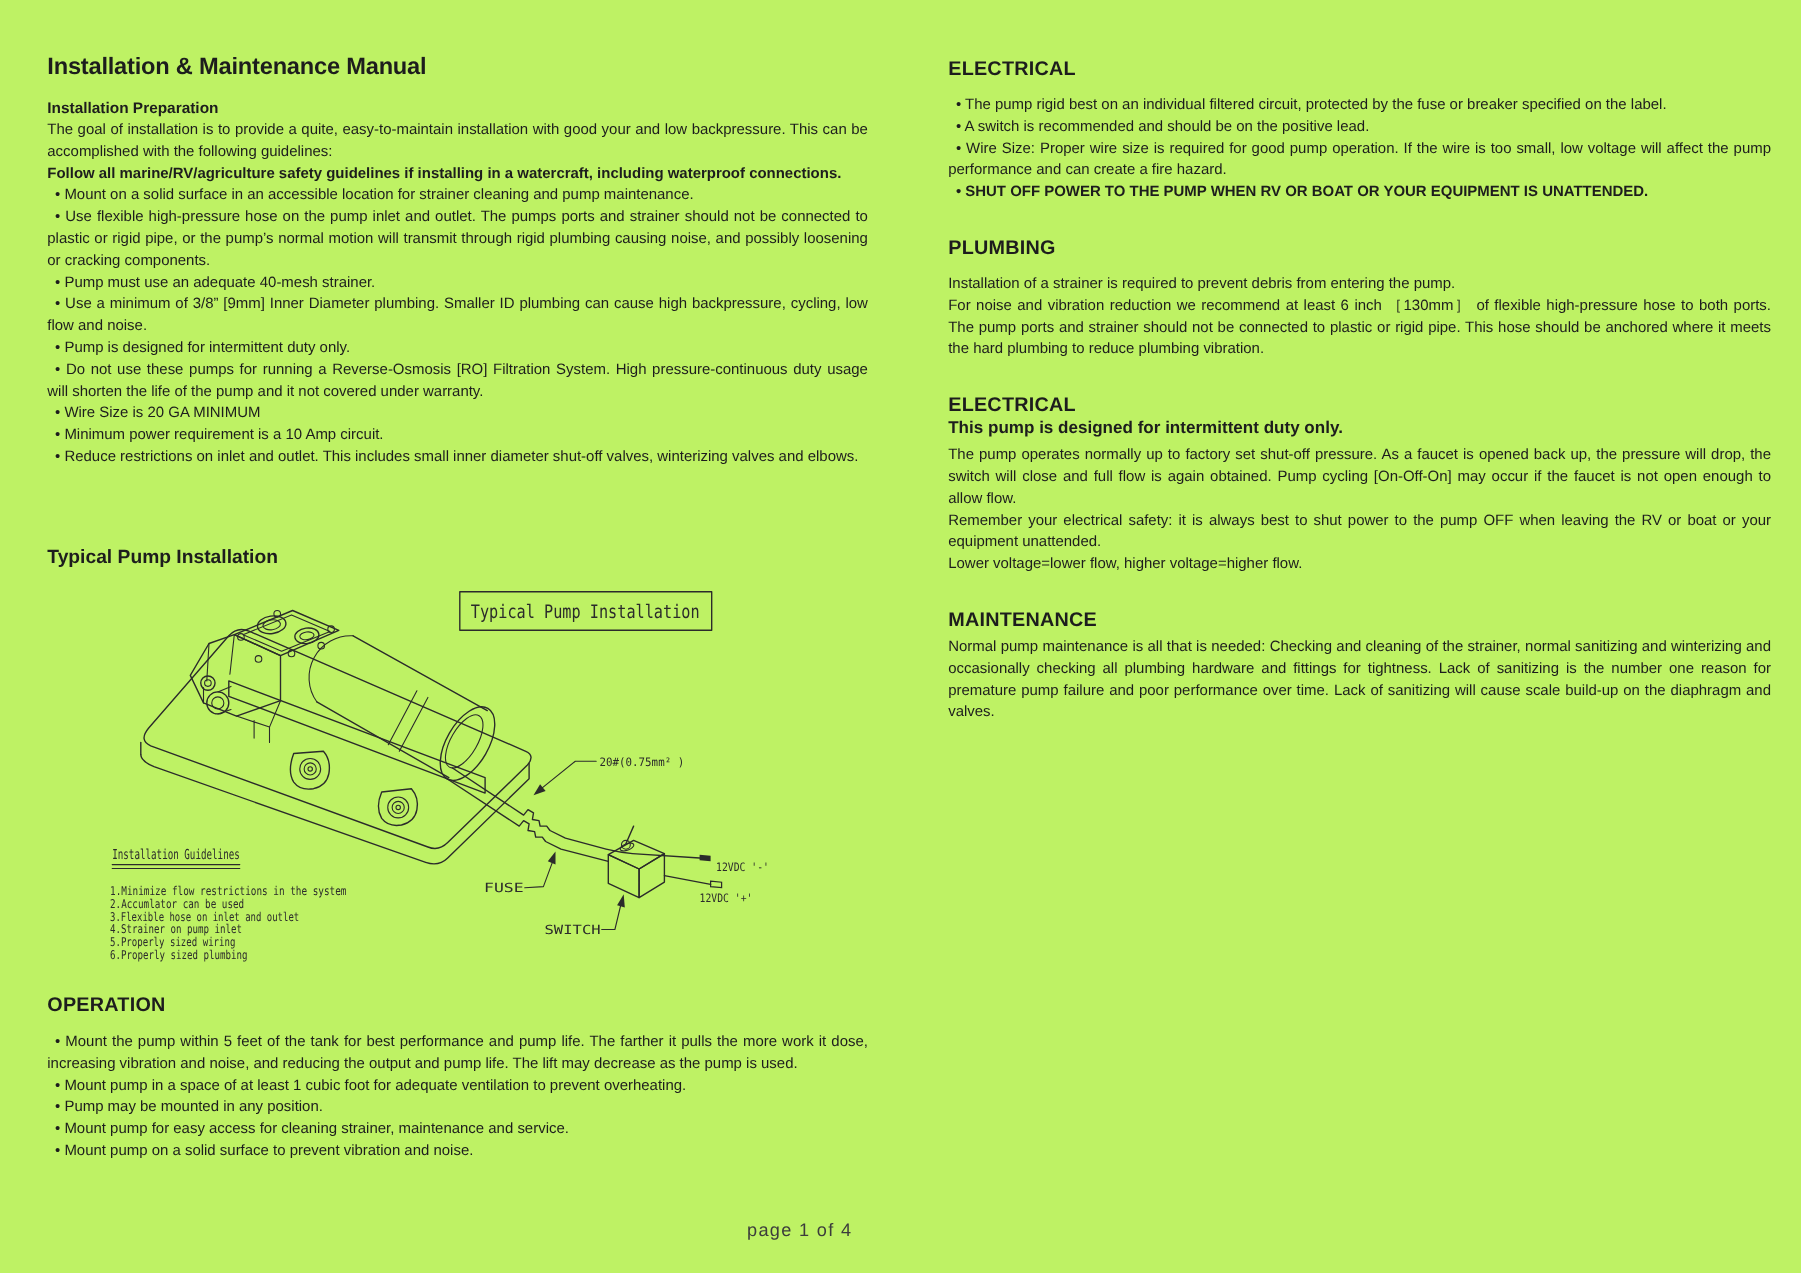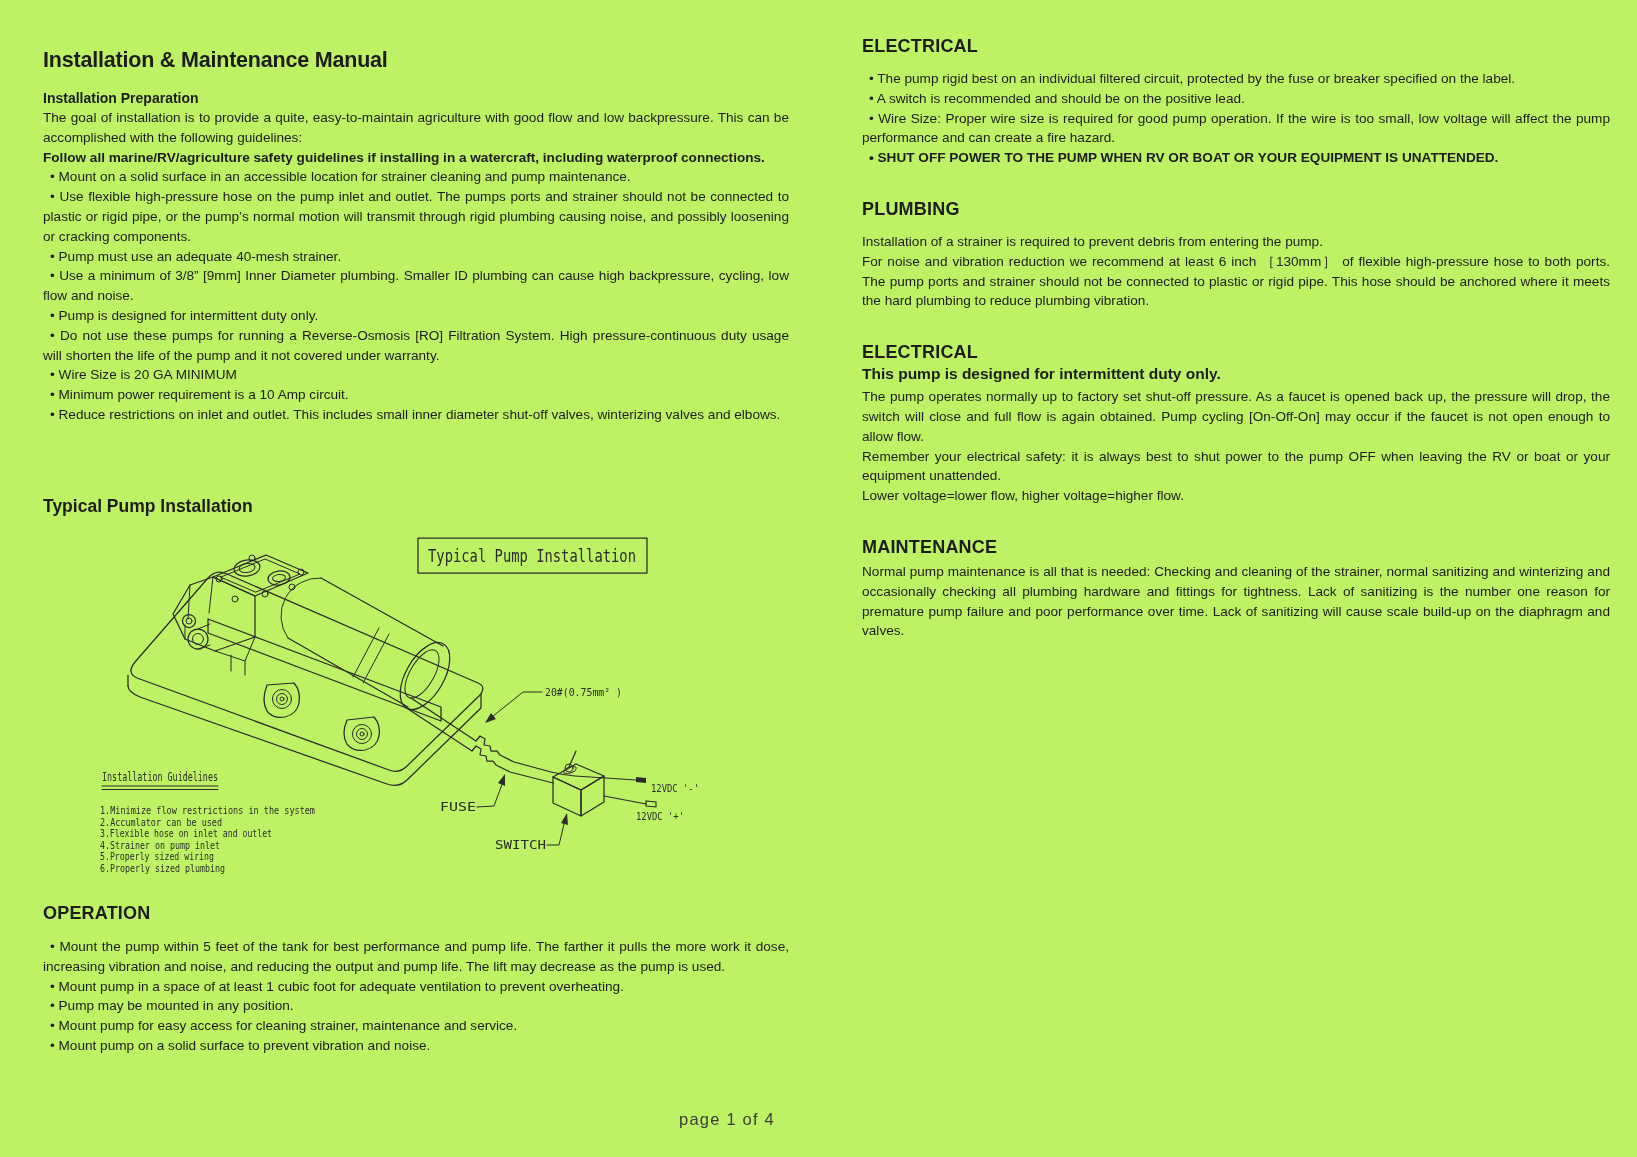--- a/index.html
+++ b/index.html
@@ -11,42 +11,42 @@
   .sec-h { font-size:18px; font-weight:bold; letter-spacing:0.2px; margin:0 0 12px 0; }
   .prep-h { font-size:14px; font-weight:bold; margin:0 0 2px 0; }
   .body { font-size:13.6px; line-height:19.8px; text-align:justify; margin:0; }
   .bold { font-weight:bold; }
   .bullet { text-indent:7px; }
   .bullet::before { content:"\2022  "; }
   .col-left-top { position:absolute; left:43px; top:48px; width:746px; }
   .typical-h { position:absolute; left:43px; top:496px; font-size:17.5px; font-weight:bold; margin:0; }
   .mounting-blk { position:absolute; left:43px; top:903px; width:746px; }
   .mounting-blk .sec-h { margin-bottom:13px; }
-  .col-right { position:absolute; left:862px; top:36px; width:748px; }
+  .col-right { position:absolute; left:862px; top:52px; width:748px; }
   .gap-top { margin-top:31px; }
   .op-sub { font-size:15.5px; font-weight:bold; margin:2px 0 4px 0; }
   .footer {
     position:absolute; left:727px; top:1110px; transform:translateX(-50%);
     font-size:16.5px; letter-spacing:1.2px; color:#3c3c3c;
   }
   .diagram { position:absolute; left:95px; top:515px; }
   .cad { font-family:"DejaVu Sans Mono", monospace; fill:#2b2b2b; }
   .ln { stroke:#2b2b2b; stroke-width:1.25; fill:none; stroke-linecap:round; stroke-linejoin:round; }
   .thin { stroke-width:1; }
   .arr { fill:#2b2b2b; stroke:none; }
 </style>
 </head>
 <body>
 
 <div class="page">
 
   <div class="col-left-top">
     <h1>Installation &amp; Maintenance Manual</h1>
     <p class="prep-h">Installation Preparation</p>
-    <p class="body">The goal of installation is to provide a quite, easy-to-maintain agriculture with good flow and low backpressure. This can be accomplished with the following guidelines:</p>
+    <p class="body">The goal of installation is to provide a quite, easy-to-maintain installation with good your and low backpressure. This can be accomplished with the following guidelines:</p>
     <p class="body bold">Follow all marine/RV/agriculture safety guidelines if installing in a watercraft, including waterproof connections.</p>
     <p class="body bullet">Mount on a solid surface in an accessible location for strainer cleaning and pump maintenance.</p>
     <p class="body bullet">Use flexible high-pressure hose on the pump inlet and outlet. The pumps ports and strainer should not be connected to plastic or rigid pipe, or the pump’s normal motion will transmit through rigid plumbing causing noise, and possibly loosening or cracking components.</p>
     <p class="body bullet">Pump must use an adequate 40-mesh strainer.</p>
     <p class="body bullet">Use a minimum of 3/8” [9mm] Inner Diameter plumbing. Smaller ID plumbing can cause high backpressure, cycling, low flow and noise.</p>
     <p class="body bullet">Pump is designed for intermittent duty only.</p>
     <p class="body bullet">Do not use these pumps for running a Reverse-Osmosis [RO] Filtration System. High pressure-continuous duty usage will shorten the life of the pump and it not covered under warranty.</p>
     <p class="body bullet">Wire Size is 20 GA MINIMUM</p>
     <p class="body bullet">Minimum power requirement is a 10 Amp circuit.</p>
     <p class="body bullet">Reduce restrictions on inlet and outlet. This includes small inner diameter shut-off valves, winterizing valves and elbows.</p>

